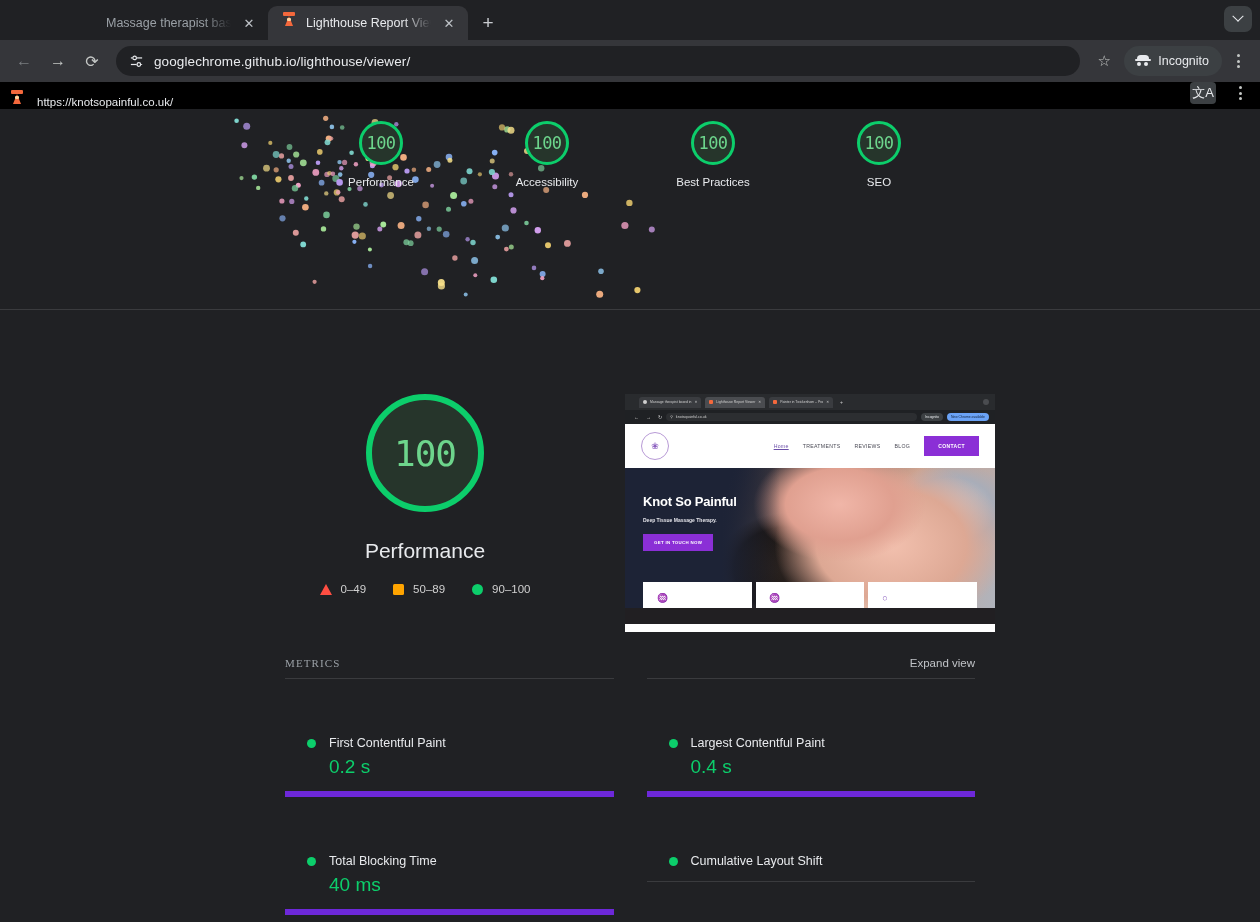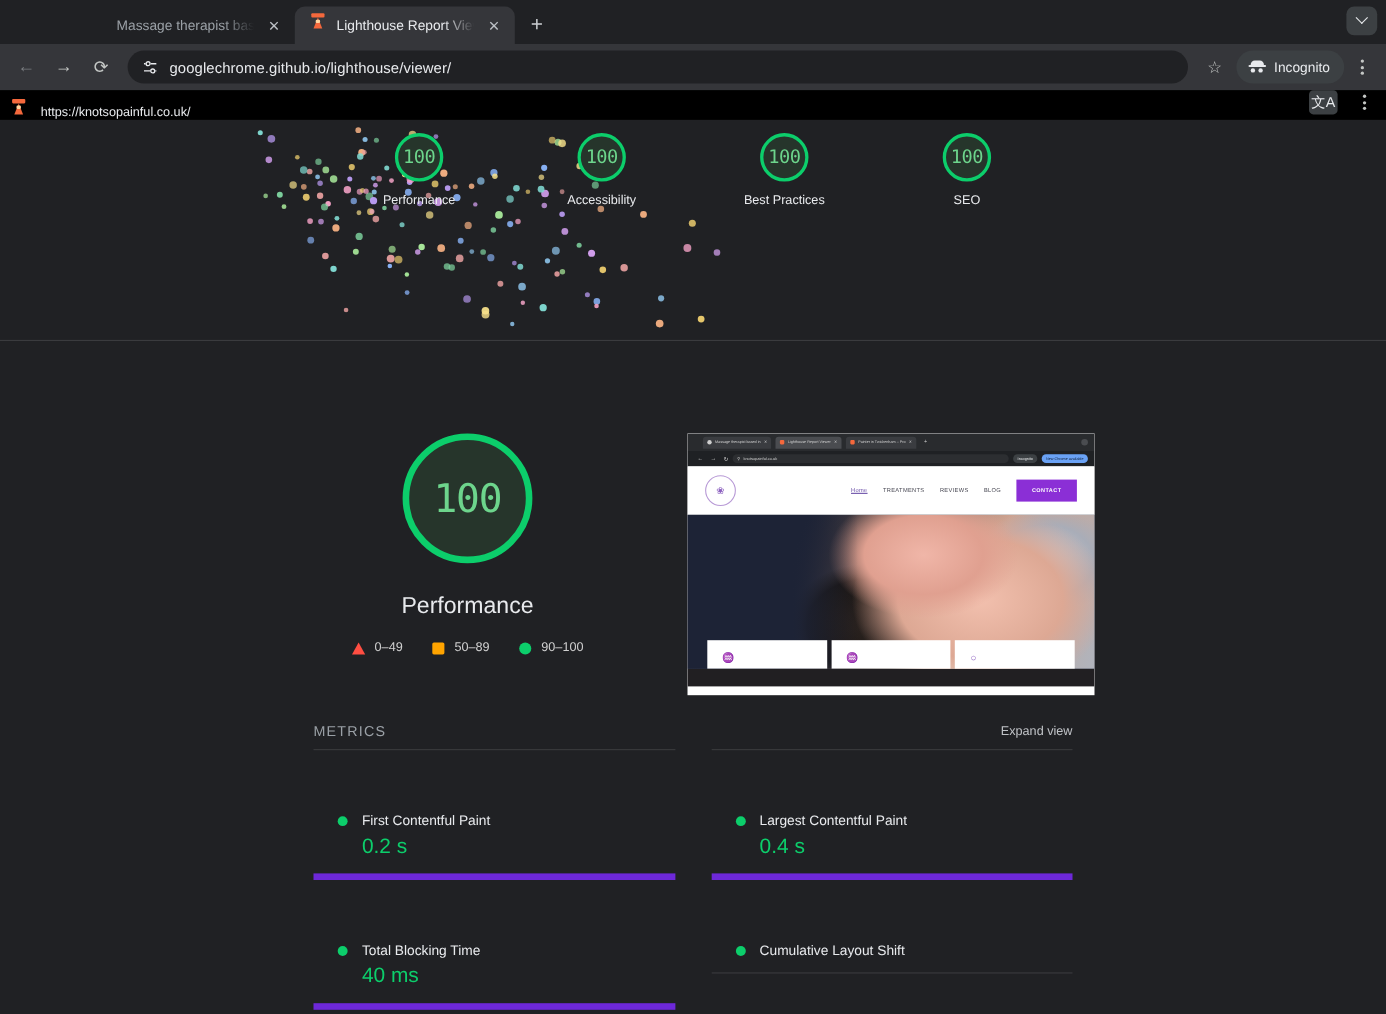--- a/index.html
+++ b/index.html
@@ -223,21 +223,21 @@
               display: flex; gap: 4px; padding: 0 18px; }
   .th-card { flex: 1; background: #fff; display: flex; align-items: flex-end;
              padding: 0 0 5px 14px; }
   .th-icon { font-size: 9px; color: #8b5fbf; line-height: 1; }
   .th-footer { height: 16px; background: #211f22; }
 
   
   .metrics { width: 690px; margin: 25px auto 0; }
   .metrics-head { display: flex; align-items: center; justify-content: space-between;
                   padding-bottom: 9px; }
-  .metrics-title { font-size: 13px; color: #9aa0a6; letter-spacing: 1.1px; }
+  .metrics-title { font-size: 11px; color: #9aa0a6; letter-spacing: 1.1px; font-family: Liberation Serif, serif; }
   .expand { font-size: 11.5px; color: #c0c3c7; }
   .metrics-grid { display: flex; gap: 33px; }
   .metrics-col { flex: 1; }
   .metric { padding: 13px 0 13px 22px; border-top: 6px solid #6d28d9; }
   .metric:first-child { border-top: 1px solid #3a3b3e; }
   .metric-top { display: flex; align-items: center; gap: 13px; margin-top: 44px; }
   .metric-dot { width: 9px; height: 9px; border-radius: 50%; background: #0cce6b; flex: 0 0 9px; }
   .metric-name { font-size: 12.5px; color: #e8eaed; }
   .metric-val { font-size: 19px; color: #0cce6b; margin-top: 6px; margin-left: 22px;
                 font-weight: 300; }
@@ -560,20 +560,25 @@
             <span class="th-link act">Home</span>
             <span class="th-link">TREATMENTS</span>
             <span class="th-link">REVIEWS</span>
             <span class="th-link">BLOG</span>
             <span class="th-cta">CONTACT</span>
           </span>
         </div>
         <div class="th-hero">
           <div class="th-photo"></div>
           <div class="th-hero-veil"></div>
+          <div class="th-hero-txt">
+            <div class="th-h1">Knot So Painful</div>
+            <div class="th-sub">Deep Tissue Massage Therapy.</div>
+            <div class="th-btn">GET IN TOUCH NOW</div>
+          </div>
           <div class="th-cards">
             <div class="th-card">
               <span class="th-icon">♒</span>
             </div>
             <div class="th-card">
               <span class="th-icon">♒</span>
             </div>
             <div class="th-card">
               <span class="th-icon">○</span>
             </div>

